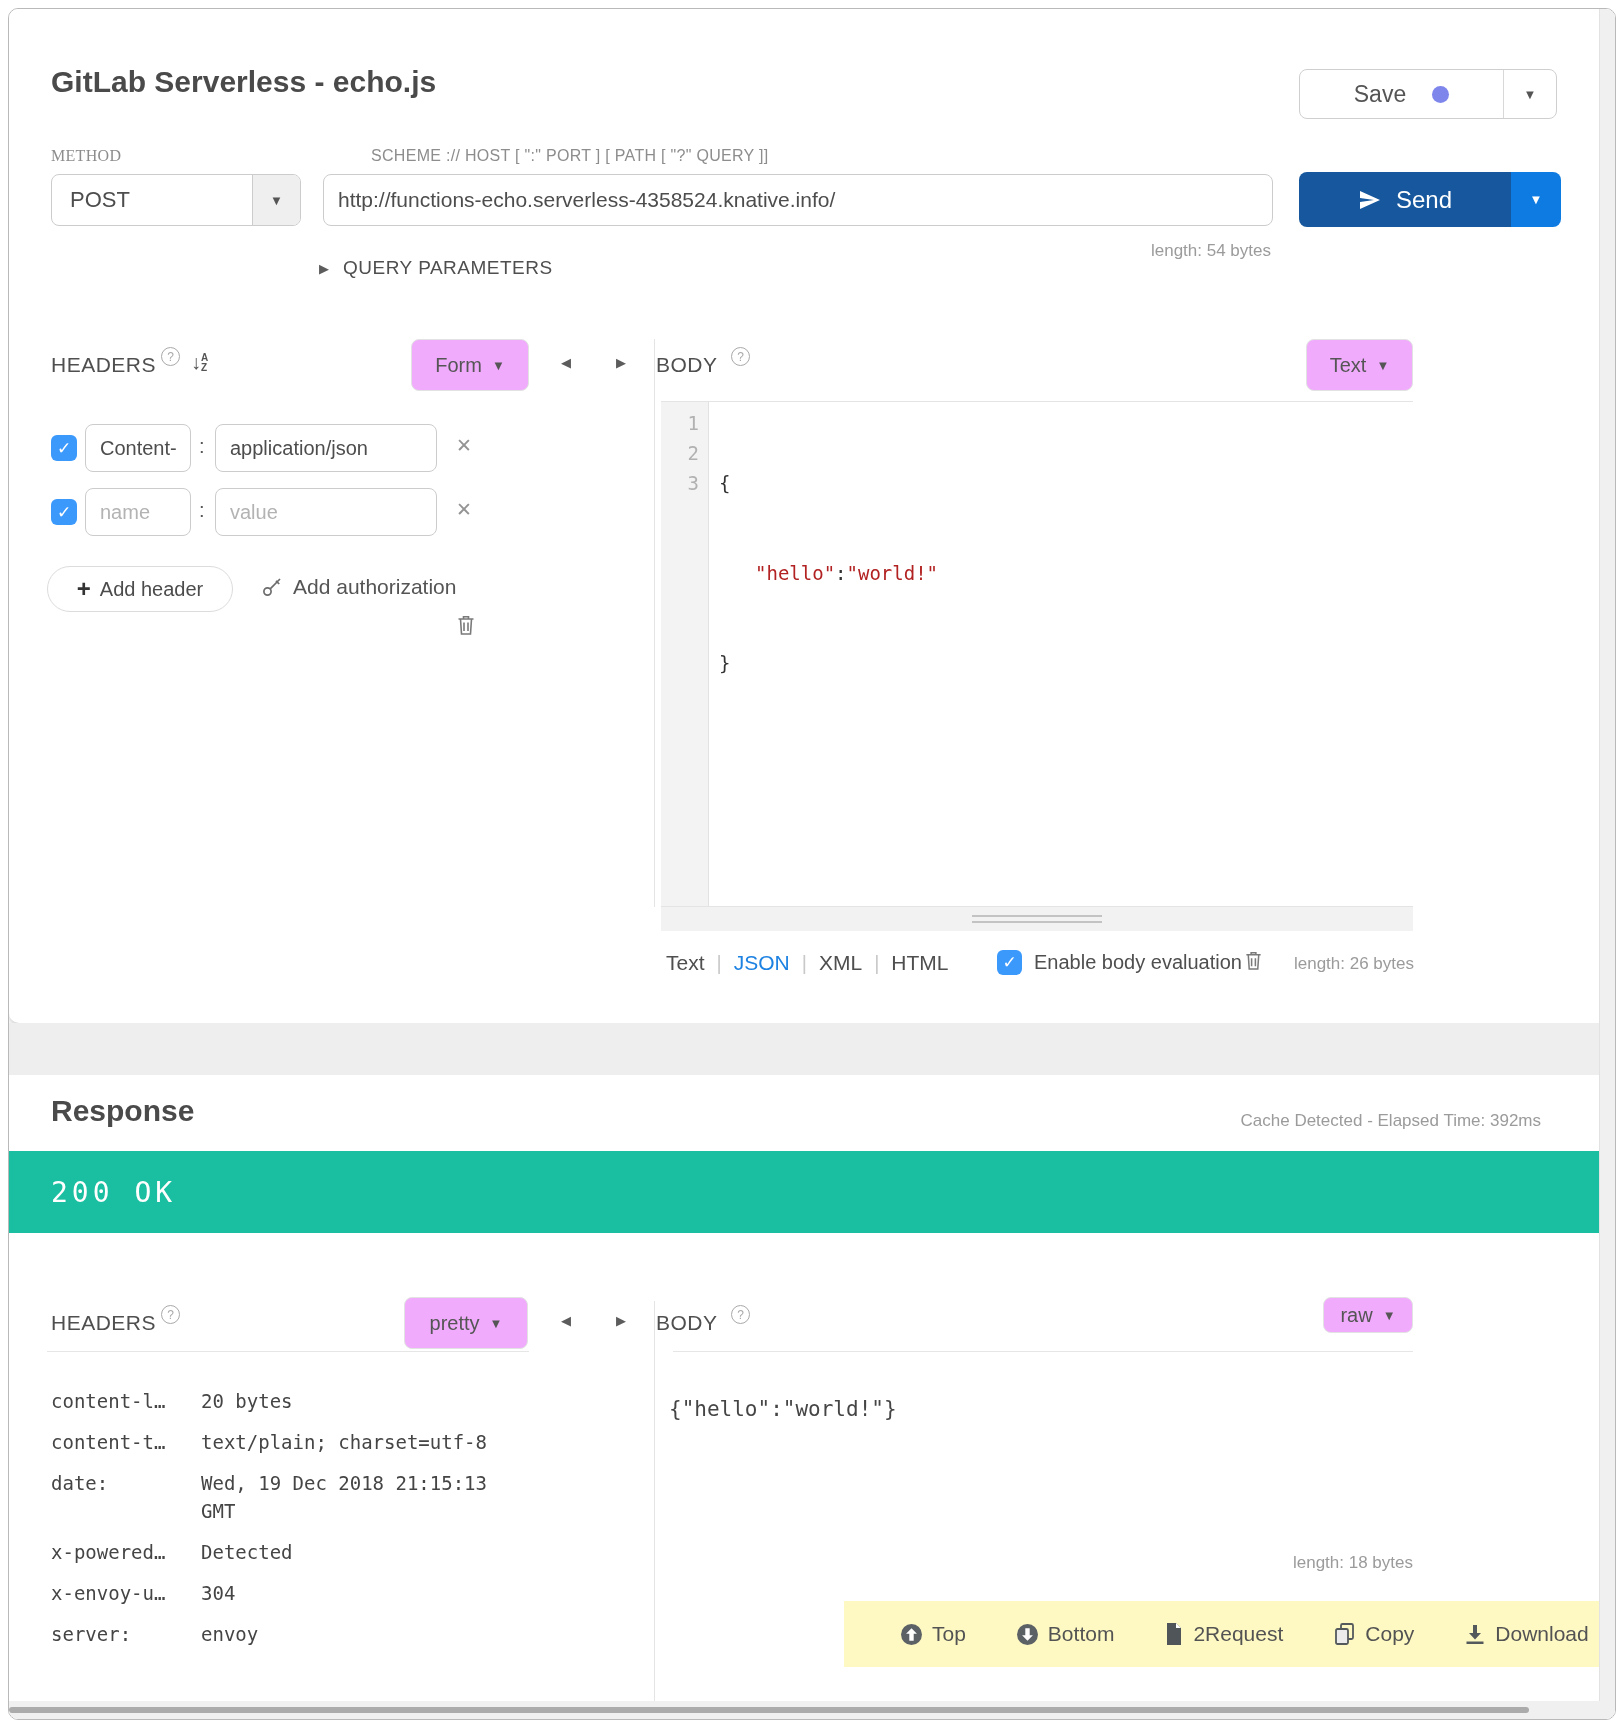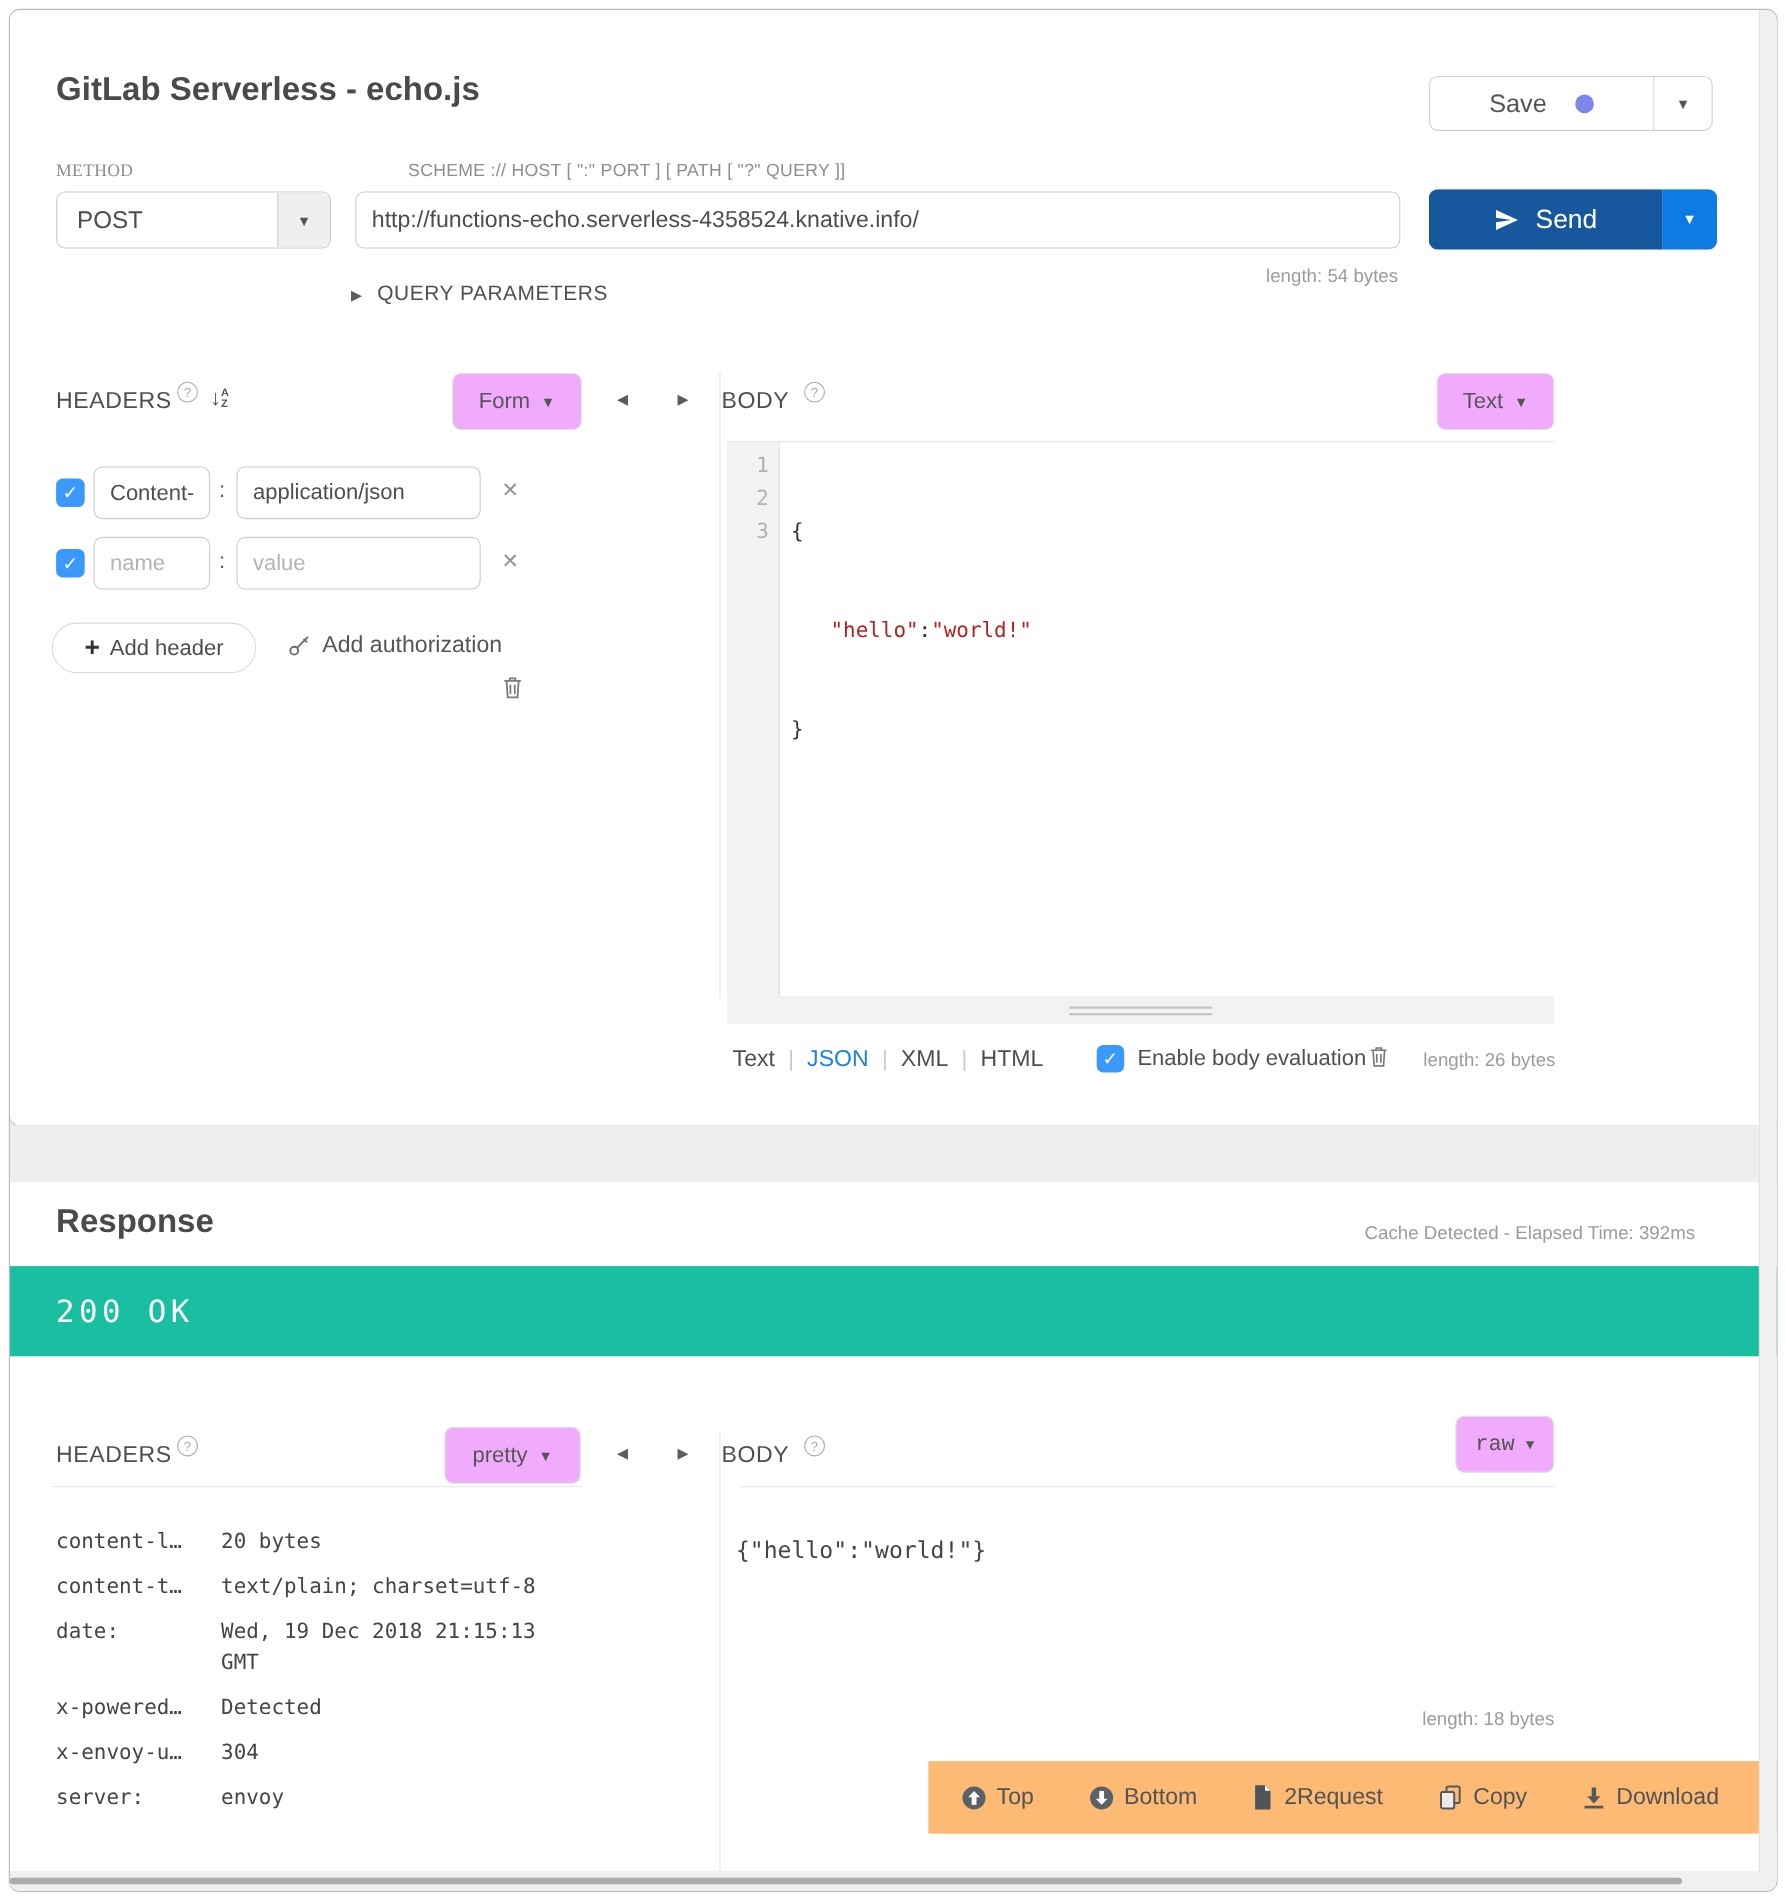--- a/index.html
+++ b/index.html
@@ -241,21 +241,21 @@
     <span class="abs tri" style="left:552px;top:238px;">◀</span>
 
     <div class="abs hrule" style="left:38px;top:276px;width:482px;"></div>
 
     <div class="abs vdivider" style="left:645px;top:226px;height:420px;"></div>
 
     <span class="abs tri" style="left:607px;top:238px;">▶</span>
     <div class="abs seclbl" style="left:647px;top:236px;">BODY</div>
     <span class="abs help" style="left:722px;top:230px;">?</span>
 
-    <div class="abs dd" style="left:1314px;top:212px;width:90px;height:52px;font-family:Liberation Mono, monospace;">
+    <div class="abs dd" style="left:1314px;top:222px;width:90px;height:36px;">
       <span>raw</span>
       <span class="caret">▼</span>
     </div>
 
     <div class="abs hrule" style="left:664px;top:276px;width:740px;"></div>
 
     <div class="abs mono" style="left:42px;top:312px;width:560px;">
       <div class="hrow">
         <span class="hname">content-l…</span>
           <span class="hval">20 bytes</span>
@@ -279,21 +279,21 @@
       <div class="hrow">
         <span class="hname">server:</span>
           <span class="hval">envoy</span>
       </div>
     </div>
 
     <div class="abs mono" style="left:660px;top:322px;font-size:21px;color:#454545;">{"hello":"world!"}</div>
 
     <div class="abs gray-sm" style="left:1100px;top:478px;width:304px;text-align:right;">length: 18 bytes</div>
 
-    <div class="abs" style="left:835px;top:526px;width:773px;height:66px;background:#fdba74;display:flex;align-items:center;gap:50px;padding-left:30px;">
+    <div class="abs" style="left:835px;top:526px;width:773px;height:66px;background:#fef9c3;display:flex;align-items:center;gap:50px;padding-left:56px;">
       <span class="tbtn">
         <span style="display:inline-flex;">
           <svg width="23" height="23" viewBox="0 0 22 22">
               <circle cx="11" cy="11" r="10" fill="#5b6164"></circle>
               <path d="M11 5l5.2 5.4h-3.1V17h-4.2v-6.6H5.8z" fill="#fff"></path>
             </svg>
         </span>
         <span>Top</span>
       </span>
       <span class="tbtn">

